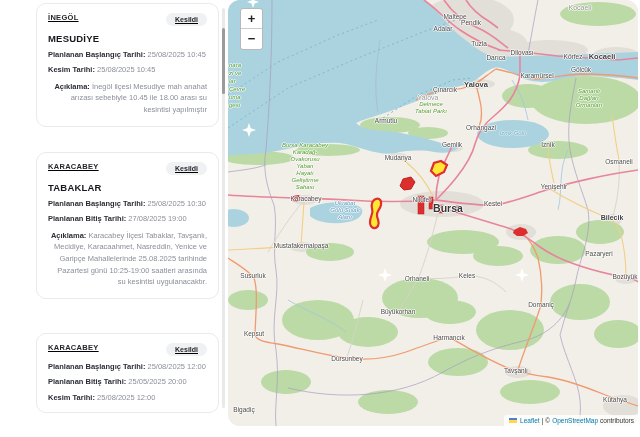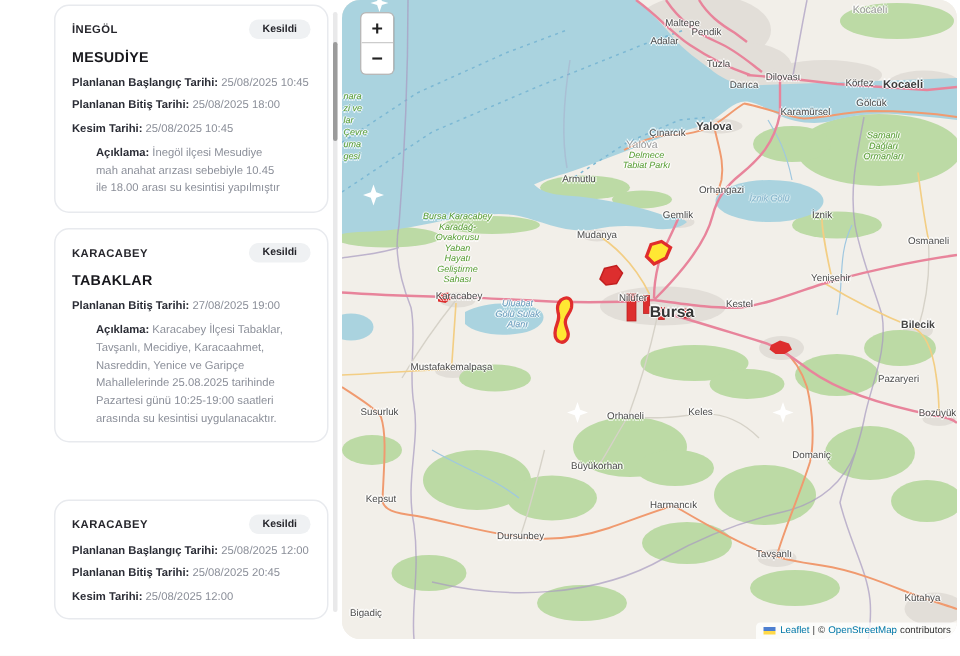--- a/index.html
+++ b/index.html
@@ -3,27 +3,27 @@
 <meta charset="utf-8">
 <style>
   html,body{margin:0;padding:0;background:#fff;}
   .app{position:relative;width:640px;height:437px;overflow:hidden;background:#fff;
        font-family:"Liberation Sans",sans-serif;}
 
   
   .sidebar{position:absolute;left:0;top:0;width:228px;height:437px;background:#fff;}
   .card{position:absolute;left:36px;width:183px;box-sizing:border-box;background:#fff;
         border:1px solid #e8eaee;border-radius:10px;padding:9px 11px 10px;}
-  .card-head{display:flex;justify-content:space-between;align-items:center;}
+  .card-head{display:flex;justify-content:space-between;align-items:flex-start;text-decoration:underline;}
   .district{font-size:7.5px;font-weight:600;color:#26262c;letter-spacing:.3px;}
   .badge{background:#eff1f3;border-radius:9px;padding:3px 9px;font-size:7px;font-weight:700;color:#26262c;}
   .hood{margin:7px 0 1px;font-size:9.5px;font-weight:600;color:#17171c;letter-spacing:.2px;}
   .field{margin:6px 0 0;font-size:7.5px;color:#8b8f99;line-height:1.25;}
   .field strong{color:#2b2d36;font-weight:700;}
-  .desc{margin:6px 16px 0;font-size:7.5px;color:#8b8f99;line-height:1.55;}
+  .desc{margin:6px 0 0;font-size:7.5px;color:#8b8f99;line-height:1.55;text-align:right;}
   .desc strong{color:#2b2d36;font-weight:700;}
   .sb-track{position:absolute;left:222px;top:8px;width:3px;height:400px;background:#e9e9ea;border-radius:2px;}
   .sb-thumb{position:absolute;left:222px;top:28px;width:3px;height:66px;background:#9b9b9b;border-radius:2px;}
 
   
   .map{position:absolute;left:228px;top:0;width:410px;height:426px;border-radius:12px;
        overflow:hidden;background:#f2efe9;}
   .map svg{position:absolute;left:0;top:0;}
   .lbl,.lbl-md,.lbl-lg,.lbl-sb,.lbl-region,.lbl-green,.lbl-water{
        position:absolute;transform:translate(-50%,-50%);white-space:nowrap;
@@ -59,42 +59,42 @@
 
   <aside class="sidebar">
 
     <article class="card" style="top:3px">
       <div class="card-head">
         <span class="district">İNEGÖL</span>
         <span class="badge">Kesildi</span>
       </div>
       <h3 class="hood">MESUDİYE</h3>
       <p class="field"><strong>Planlanan Başlangıç Tarihi:</strong> <span>25/08/2025 10:45</span></p>
-      <p class="field"><strong>Planlanan Bitiş Tarihi:</strong> <span>25/08/2025 18:00</span></p>
       <p class="field"><strong>Kesim Tarihi:</strong> <span>25/08/2025 10:45</span></p>
       <p class="desc"><strong>Açıklama:</strong> <span>İnegöl ilçesi Mesudiye mah anahat arızası sebebiyle 10.45 ile 18.00 arası su kesintisi yapılmıştır</span></p>
     </article>
 
     <article class="card" style="top:152px">
       <div class="card-head">
         <span class="district">KARACABEY</span>
         <span class="badge">Kesildi</span>
       </div>
       <h3 class="hood">TABAKLAR</h3>
+      <p class="field"><strong>Planlanan Başlangıç Tarihi:</strong> <span>25/08/2025 10:30</span></p>
       <p class="field"><strong>Planlanan Bitiş Tarihi:</strong> <span>27/08/2025 19:00</span></p>
       <p class="desc"><strong>Açıklama:</strong> <span>Karacabey İlçesi Tabaklar, Tavşanlı, Mecidiye, Karacaahmet, Nasreddin, Yenice ve Garipçe Mahallelerinde 25.08.2025 tarihinde Pazartesi günü 10:25-19:00 saatleri arasında su kesintisi uygulanacaktır.</span></p>
     </article>
 
     <article class="card" style="top:333px">
       <div class="card-head">
         <span class="district">KARACABEY</span>
         <span class="badge">Kesildi</span>
       </div>
       <p class="field"><strong>Planlanan Başlangıç Tarihi:</strong> <span>25/08/2025 12:00</span></p>
-      <p class="field"><strong>Planlanan Bitiş Tarihi:</strong> <span>25/08/2025 20:45</span></p>
+      <p class="field"><strong>Planlanan Bitiş Tarihi:</strong> <span>25/05/2025 20:00</span></p>
       <p class="field"><strong>Kesim Tarihi:</strong> <span>25/08/2025 12:00</span></p>
     </article>
 
     <div class="sb-track"></div>
     <div class="sb-thumb"></div>
   </aside>
 
   <div class="map">
 
     <svg width="410" height="426" viewBox="0 0 410 426">

